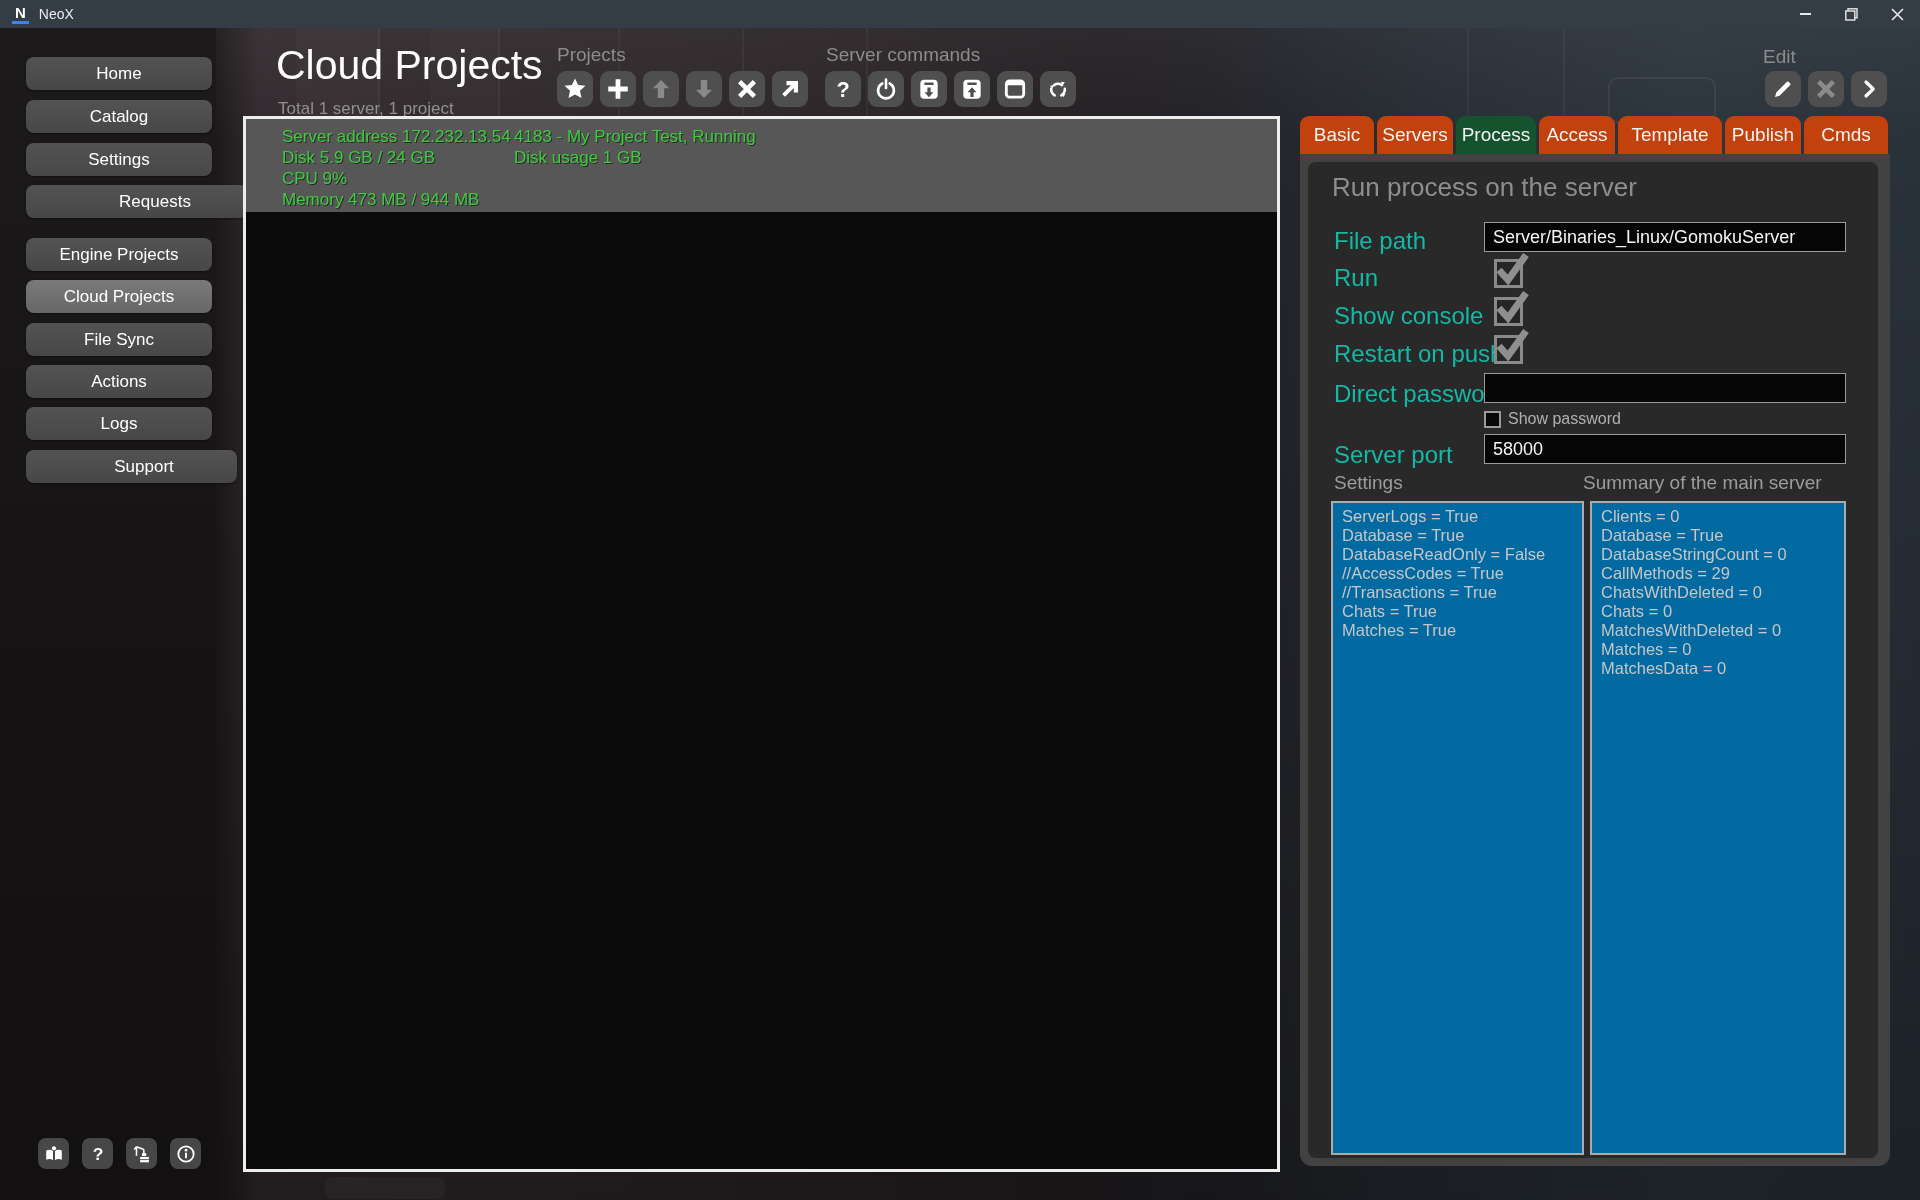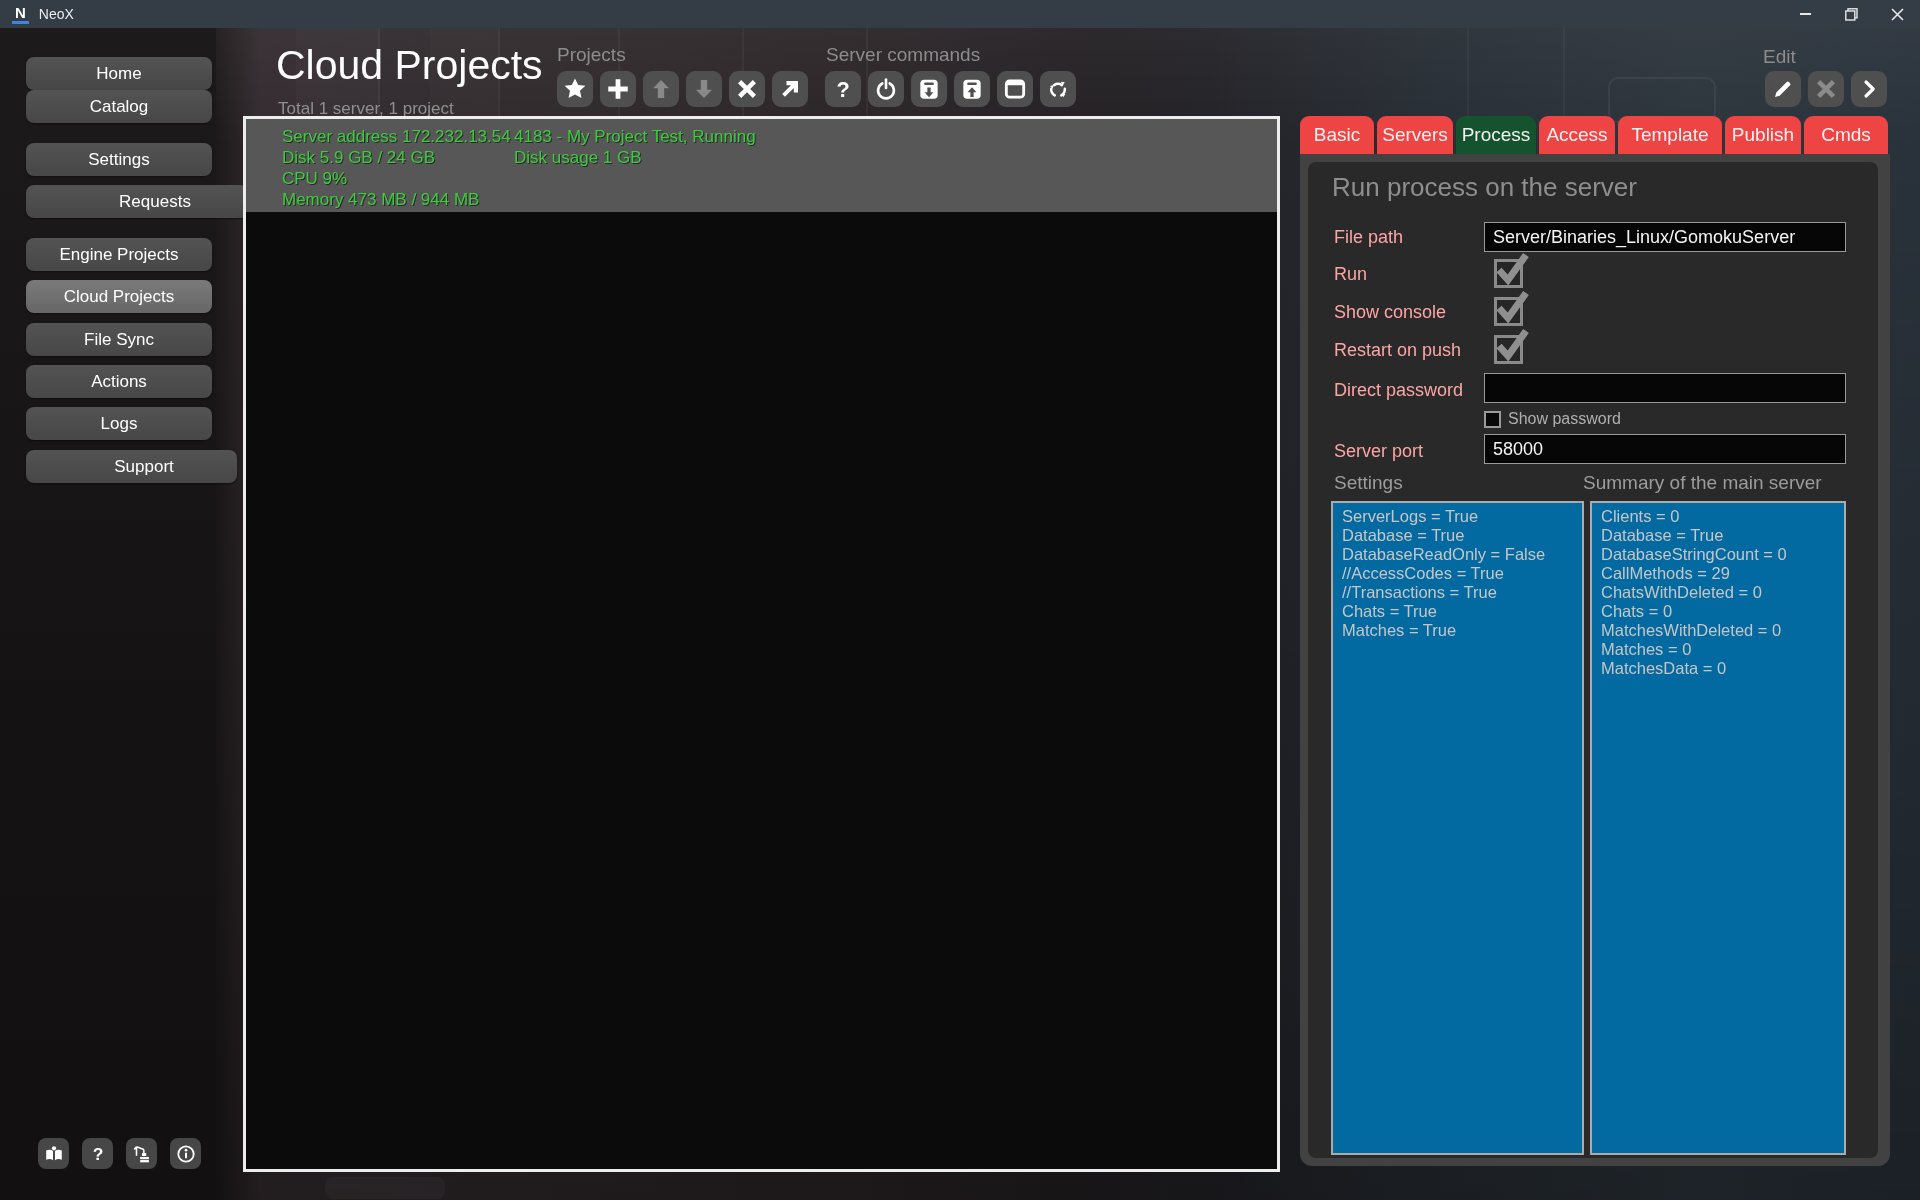--- a/index.html
+++ b/index.html
@@ -53,29 +53,29 @@
   .main-panel{position:absolute;left:243px;top:116px;width:1037px;height:1056px;
               background:#0b0b0b;border:3px solid #ededed;box-sizing:border-box;}
   .server-header{position:relative;width:100%;height:93px;background:#575757;}
   .srv-col{position:absolute;top:7px;font-size:17px;line-height:21px;color:#3ecb3e;
            text-shadow:1px 1px 0 rgba(0,0,0,0.55);}
   .srv-col.c1{left:36px;}
   .srv-col.c2{left:268px;}
 
   
   .tabs{position:absolute;left:1300px;top:116px;display:flex;gap:3px;}
-  .tab{height:38px;border-radius:9px 9px 0 0;background:#ef4444;color:#f2f2f2;font-size:19px;
+  .tab{height:38px;border-radius:9px 9px 0 0;background:#c2410c;color:#f2f2f2;font-size:19px;
        display:flex;align-items:center;justify-content:center;}
   .tab.selected{background:#14532d;}
   .panel-body{position:absolute;left:1300px;top:154px;width:590px;height:1012px;
               background:#424242;border-radius:0 0 12px 12px;}
   .content-box{position:absolute;left:1308px;top:162px;width:570px;height:996px;
                background:#292929;border-radius:8px;}
   .form-heading{position:absolute;left:1332px;top:172px;font-size:26px;color:#8e8e8e;}
-  .f-label{position:absolute;left:1334px;font-size:18px;color:#fca5a5;}
+  .f-label{position:absolute;left:1334px;font-size:24px;color:#14b8a6;}
   .f-input{position:absolute;left:1484px;width:362px;height:30px;box-sizing:border-box;
            background:#060606;border:1px solid #9a9a9a;color:#f5f5f5;font-size:18px;
            padding:0 8px;font-family:inherit;outline:none;}
   .cb{position:absolute;left:1494px;width:29px;height:29px;box-sizing:border-box;
       border:3px solid #8a8a8a;background:#262626;}
   .cb svg{position:absolute;left:-4px;top:-12px;overflow:visible;}
   .cb-small{position:absolute;left:1484px;top:411px;width:17px;height:17px;box-sizing:border-box;
             border:2px solid #9a9a9a;background:#080808;}
   .sp-label{position:absolute;left:1508px;top:410px;font-size:16px;color:#b0b0b0;}
   .sec-label{position:absolute;top:472px;font-size:19px;color:#9c9c9c;}
@@ -117,21 +117,21 @@
       <div class="win-btn">
         <svg width="13" height="13" viewBox="0 0 13 13">
           <path d="M1 1 L12 12 M12 1 L1 12" stroke="#e8e8e8" stroke-width="1.6"></path>
         </svg>
       </div>
     </div>
   </div>
 
   <div class="sidebar"></div>
   <div class="side-btn" style="top:57px;">Home</div>
-  <div class="side-btn" style="top:90px;">Catalog</div>
+  <div class="side-btn" style="top:100px;">Catalog</div>
   <div class="side-btn" style="top:143px;">Settings</div>
   <div class="side-btn" style="top:185px;padding-left:36px;">Requests</div>
   <div class="side-btn" style="top:238px;">Engine Projects</div>
   <div class="side-btn selected" style="top:280px;">Cloud Projects</div>
   <div class="side-btn" style="top:323px;">File Sync</div>
   <div class="side-btn" style="top:365px;">Actions</div>
   <div class="side-btn" style="top:407px;">Logs</div>
   <div class="side-btn" style="top:450px;padding-left:25px;">Support</div>
 
   <div class="foot-btn" style="left:38px;">

